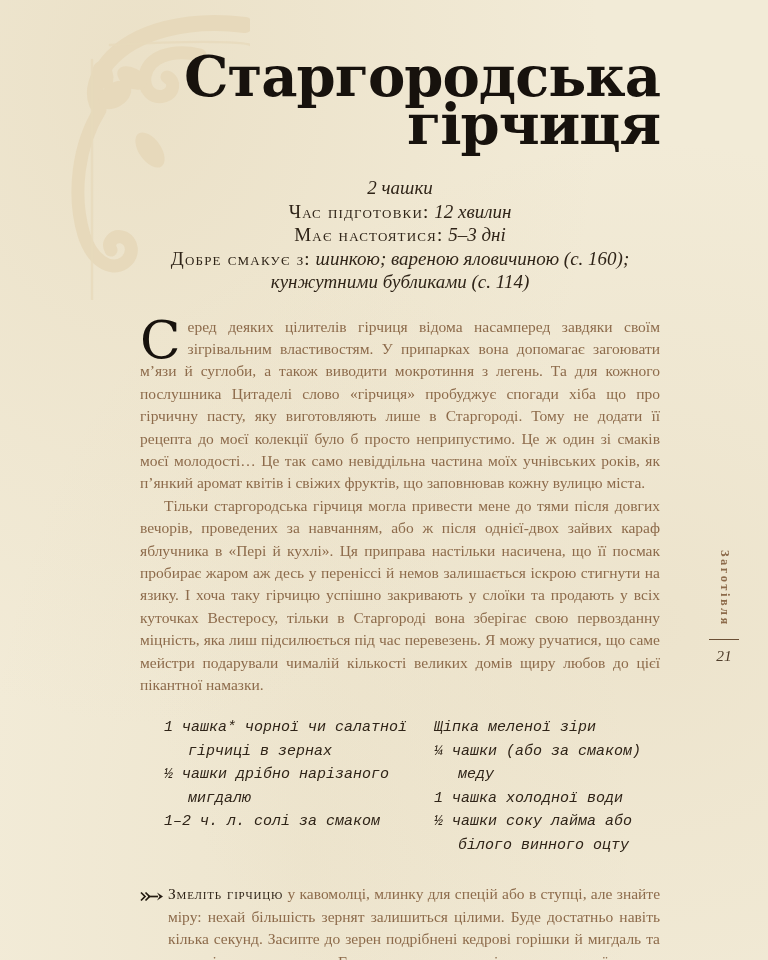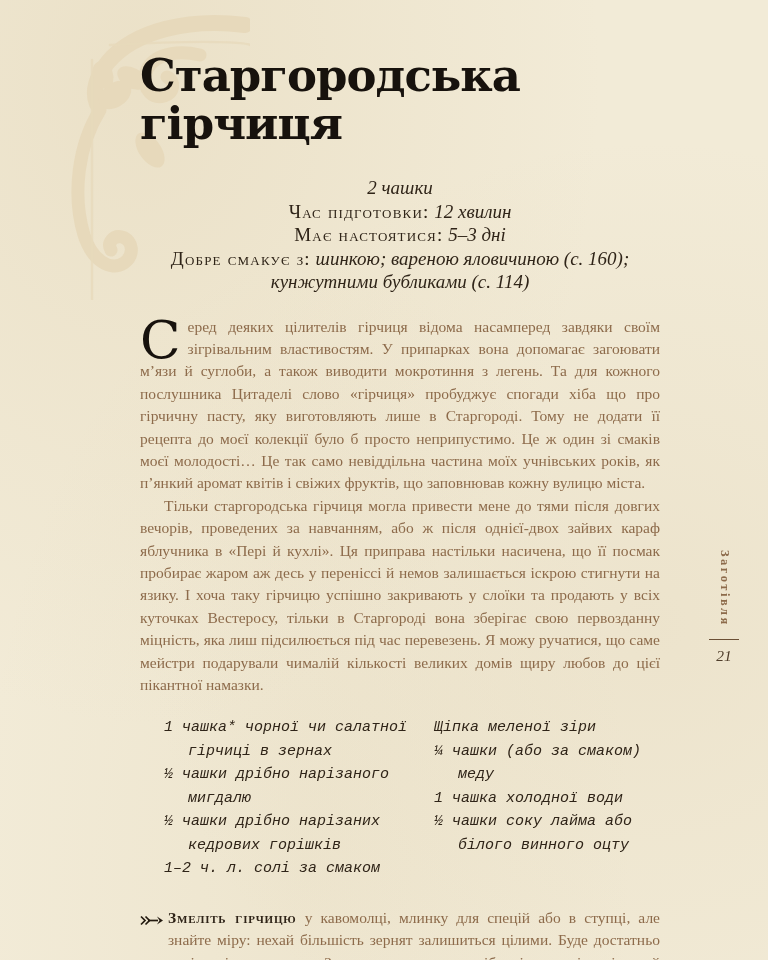--- a/index.html
+++ b/index.html
@@ -8,44 +8,44 @@
     font-family:"Liberation Serif",serif;
     background:
       radial-gradient(ellipse at 18% 8%, rgba(216,198,160,.28), transparent 52%),
       radial-gradient(ellipse at 85% 65%, rgba(208,188,148,.16), transparent 55%),
       radial-gradient(ellipse at 40% 90%, rgba(210,192,152,.14), transparent 50%),
       #f2ebd7;
   }
   .ornament{position:absolute;left:0;top:0;pointer-events:none;}
   .content{position:absolute;left:140px;top:38px;width:520px;}
   .title{
-    margin:14px 0 0;text-align:left;
+    margin:14px 0 0;text-align:right;
     font-family:"DejaVu Serif",serif;font-weight:bold;
-    font-size:45px;line-height:48px;letter-spacing:-1px;color:#17120d;
+    font-size:56px;line-height:48px;letter-spacing:-1px;color:#17120d;
   }
   .meta{margin-top:28px;text-align:center;font-size:19px;line-height:23.5px;color:#2f2418;}
   .meta .ital{font-style:italic;}
   .meta .label{font-variant:small-caps;letter-spacing:1.2px;text-align:right;}
   .intro{margin:0;text-align:justify;font-size:15.5px;line-height:22.4px;color:#8d6b4b;}
   .intro-wrap{margin-top:22px;}
   .p2{text-indent:24px;margin-top:0;}
   .dropcap{
     float:left;font-family:"DejaVu Serif",serif;color:#17120d;
     font-size:53px;line-height:41px;padding:3px 7px 0 0;
   }
   .ingredients{display:flex;margin-top:20px;padding-left:24px;font-family:Liberation Mono, monospace;}
   .ing-col{width:250px;margin:0;padding:0;list-style:none;
     font-style:italic;font-size:15px;line-height:23.5px;color:#2f2418;}
   .ing-col.right{margin-left:20px;width:224px;}
   .ing-col li{padding-left:24px;text-indent:-24px;}
   .steps{margin-top:26px;}
   .step{display:flex;margin-top:13px;}
   .arrow{flex:0 0 28px;padding-top:5px;}
   .step p{flex:1;margin:0;text-align:justify;font-size:15.5px;line-height:22.4px;color:#8d6b4b;}
-  .lead{font-variant:small-caps;letter-spacing:.8px;color:#2f2418;font-weight:bold;}
+  .lead{font-variant:small-caps;letter-spacing:.8px;color:#2f2418;}
   .tab{position:absolute;right:24px;top:550px;width:40px;display:flex;flex-direction:column;align-items:center;}
   .vlabel{
     writing-mode:vertical-rl;text-orientation:sideways;
     font-size:12.5px;font-weight:bold;letter-spacing:2.5px;color:#8d6b4b;
   }
   .tab-rule{width:30px;border:0;border-top:1.2px solid #6b4f35;margin:12px 0 7px;}
   .pagenum{font-style:italic;font-size:15.5px;color:#4f3d2a;text-align:right;}
 </style>
 </head>
 <body>
@@ -101,21 +101,20 @@
 
     <div class="intro-wrap">
       <p class="intro"><span class="dropcap">С</span><span>еред деяких цілителів гірчиця відома насамперед завдяки своїм зігрівальним властивостям. У припарках вона допомагає загоювати м’язи й суглоби, а також виводити мокротиння з легень. Та для кожного послушника Цитаделі слово «гірчиця» пробуджує спогади хіба що про гірчичну пасту, яку виготовляють лише в Старгороді. Тому не додати її рецепта до моєї колекції було б просто неприпустимо. Це ж один зі смаків моєї молодості… Це так само невіддільна частина моїх учнівських років, як п’янкий аромат квітів і свіжих фруктів, що заповнював кожну вулицю міста.</span></p>
       <p class="intro p2">Тільки старгородська гірчиця могла привести мене до тями після довгих вечорів, проведених за навчанням, або ж після однієї-двох зайвих караф яблучника в «Пері й кухлі». Ця приправа настільки насичена, що її посмак пробирає жаром аж десь у переніссі й немов залишається іскрою стигнути на язику. І хоча таку гірчицю успішно закривають у слоїки та продають у всіх куточках Вестеросу, тільки в Старгороді вона зберігає свою первозданну міцність, яка лиш підсилюється під час перевезень. Я можу ручатися, що саме мейстри подарували чималій кількості великих домів щиру любов до цієї пікантної намазки.</p>
     </div>
 
     <div class="ingredients">
       <ul class="ing-col">
         <li>1 чашка* чорної чи салатної гірчиці в зернах</li>
         <li>½ чашки дрібно нарізаного мигдалю</li>
-        <li>½ чашки дрібно нарізаних кедрових горішків</li>
         <li>1–2 ч. л. солі за смаком</li>
       </ul>
       <ul class="ing-col right">
         <li>Щіпка меленої зіри</li>
         <li>¼ чашки (або за смаком) меду</li>
         <li>1 чашка холодної води</li>
         <li>½ чашки соку лайма або білого винного оцту</li>
       </ul>
     </div>
 

